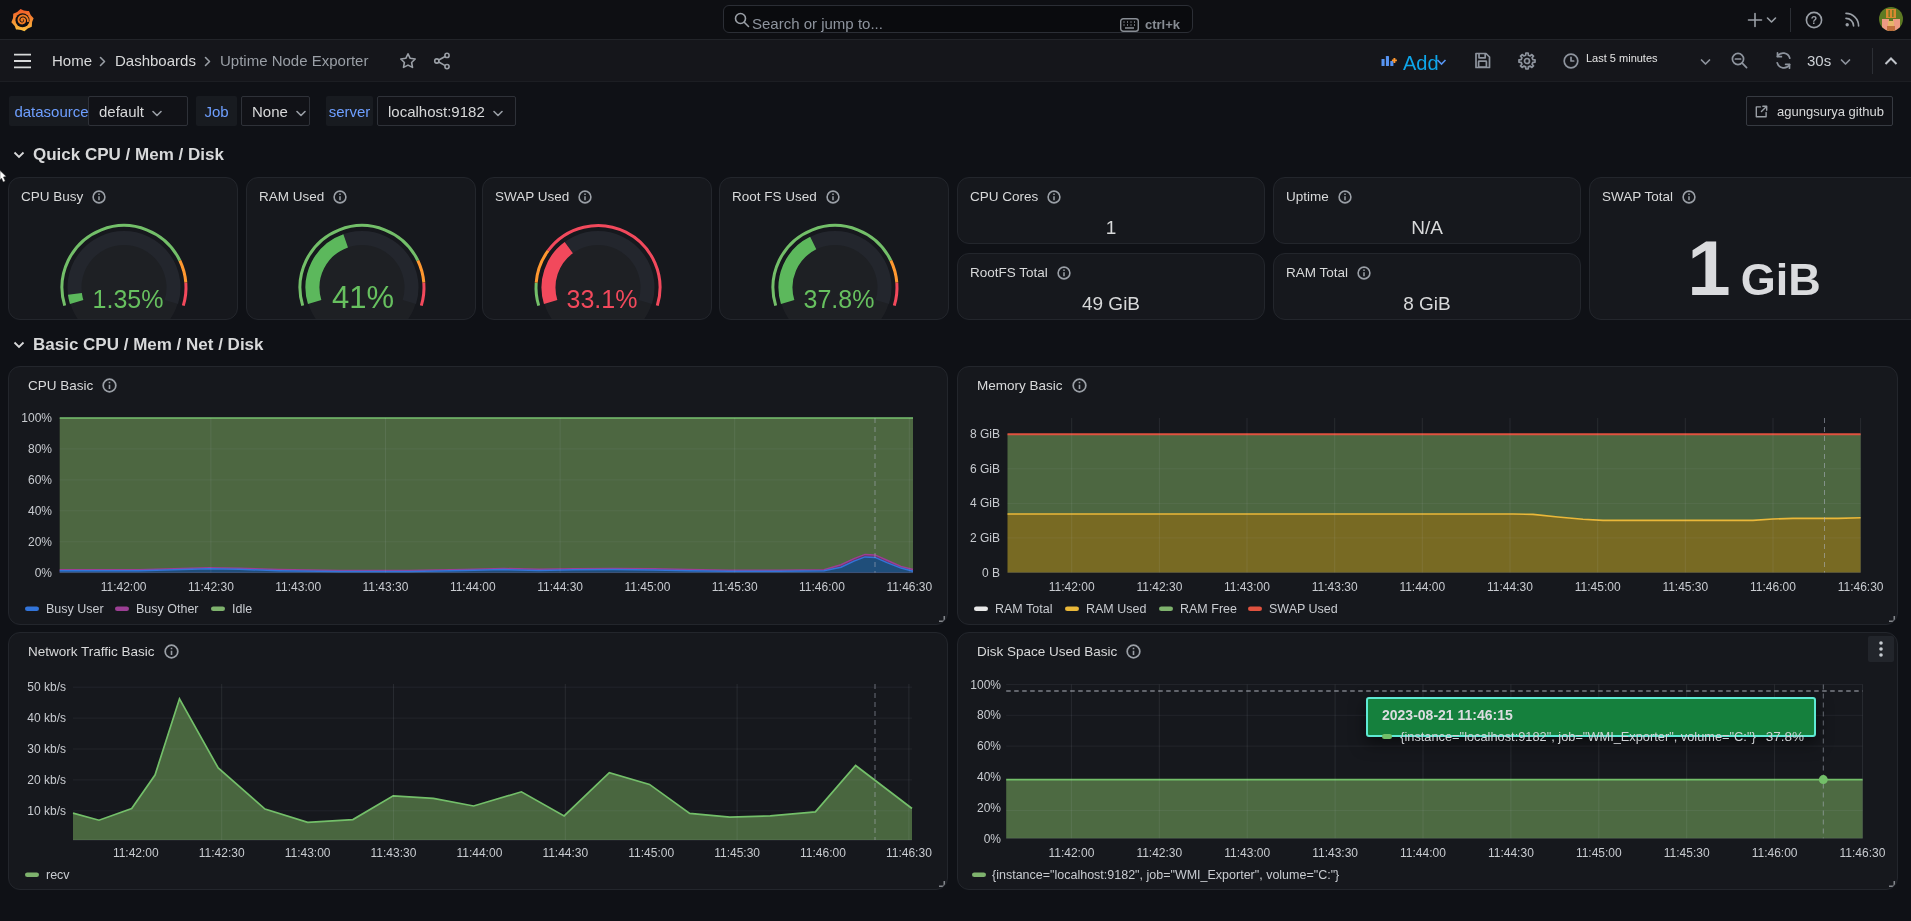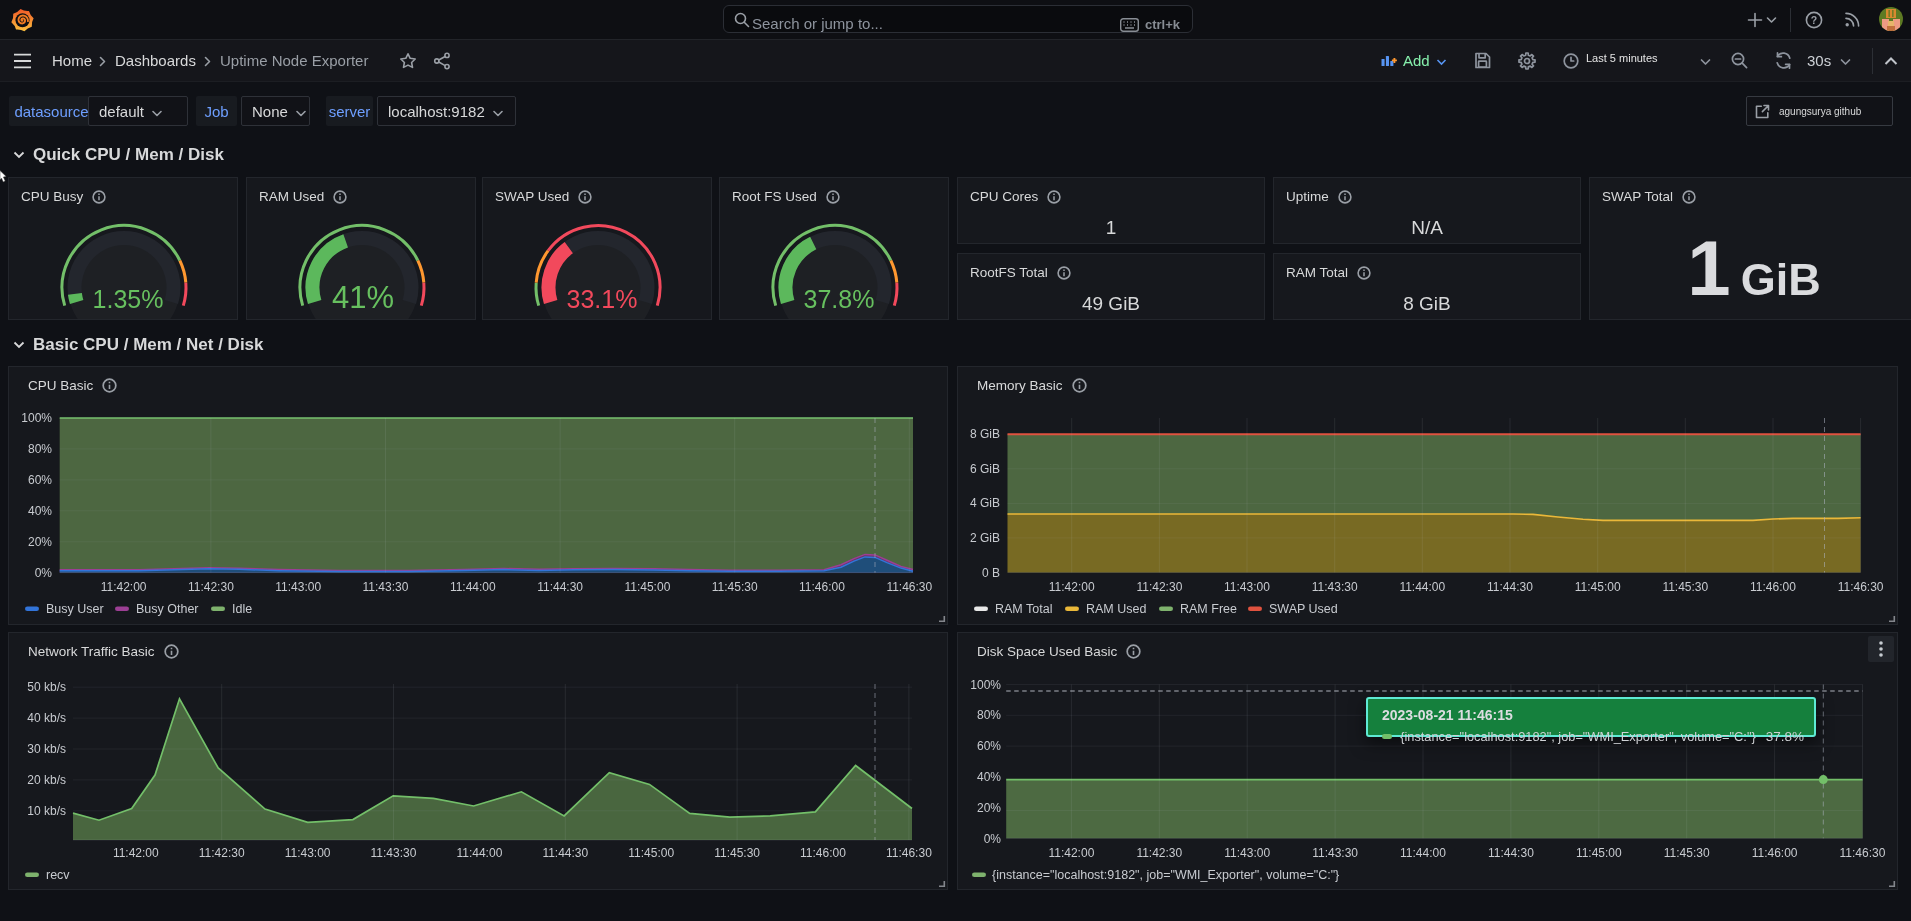--- a/index.html
+++ b/index.html
@@ -18,21 +18,21 @@
 
 .crumb { font-size:15px; color:#d8d9da; }
 .crumb.dim { color:#9a9fa6; }
 
 .varlabel { position:absolute; top:96px; height:30px; background:#181b20; border-radius:2px; color:#6e9fff; font-size:15px; font-weight:500; display:flex; align-items:center; justify-content:center; }
 .varpick { position:absolute; top:96px; height:30px; background:#111217; border:1px solid #2e3138; border-radius:2px; color:#d8d9da; font-size:15px; display:flex; align-items:center; padding:0 10px; }
 .varpick .caret { margin-left:8px; }
 
 .sechead { position:absolute; color:#d8d9da; font-size:17px; font-weight:600; display:flex; align-items:center; gap:8px; }
 
-.panel { position:absolute; background:#16181d; border:1px solid #23262c; border-radius:0; overflow:hidden; }
+.panel { position:absolute; background:#16181d; border:1px solid #23262c; border-radius:12px; overflow:hidden; }
 .ptitle { position:absolute; left:12px; top:11px; font-size:13.5px; font-weight:500; color:#d8d9da; display:flex; align-items:center; gap:9px; white-space:nowrap; }
 .statval { position:absolute; left:0; right:0; text-align:center; color:#d8d9da; font-size:19px; font-weight:500; }
 text { font-family:"Liberation Sans", sans-serif; }
 .axis { fill:#c8cbd0; font-size:12px; }
 .leg { fill:#c8cbd0; font-size:12.5px; }
 </style>
 </head>
 <body>
 <div id="app">
   <div id="topnav"></div>
@@ -123,21 +123,21 @@
     </svg>
 
   <svg class="abs" style="left:1381px;top:53px" width="17" height="16" viewBox="0 0 17 16">
       <g fill="#5794f2" stroke="none">
         <rect x="0.5" y="6" width="3.1" height="7" rx="0.6"></rect>
         <rect x="4.9" y="3" width="3.1" height="10" rx="0.6"></rect>
         <rect x="9.3" y="8" width="3.1" height="5" rx="0.6"></rect>
       </g>
       <path d="M13.9 4.4 h5 M16.4 1.9 v5" stroke="#ff9830" stroke-width="1.9" transform="translate(-3,3)"></path>
     </svg>
-  <div class="abs" style="left:1403px;top:52px;font-size:15px;font-weight:500;color:#86efac">Add</div>
+  <div class="abs" style="left:1403px;top:52px;font-size:20px;font-weight:500;color:#0ea5e9">Add</div>
   <svg class="abs" style="left:1436px;top:58px" width="11" height="8" viewBox="0 0 11 8">
       <path d="M1.5 2 L5.5 6 L9.5 2" stroke="#5794f2" fill="none" stroke-width="1.6"></path>
     </svg>
   <svg class="abs" style="left:1474px;top:52px" width="17" height="17" viewBox="0 0 17 17">
       <g class="icon2">
         <path d="M2 1.5 H12 L15.5 5 V15.5 H2 Z"></path>
         <path d="M5 1.8 V5.8 H11.2 V1.8"></path>
         <rect x="4.6" y="9.2" width="7.8" height="6" rx="0.5"></rect>
       </g>
     </svg>
@@ -184,21 +184,21 @@
           <path class="icon" d="M1 1.5 L5 5.5 L9 1.5"></path>
         </svg></span></div>
   <div class="varlabel" style="left:196px;width:41px">Job</div>
   <div class="varpick" style="left:241px;width:69px">None<span class="caret"><svg width="10" height="7" viewBox="0 0 10 7">
           <path class="icon" d="M1 1.5 L5 5.5 L9 1.5"></path>
         </svg></span></div>
   <div class="varlabel" style="left:326px;width:47px">server</div>
   <div class="varpick" style="left:377px;width:139px">localhost:9182<span class="caret"><svg width="10" height="7" viewBox="0 0 10 7">
           <path class="icon" d="M1 1.5 L5 5.5 L9 1.5"></path>
         </svg></span></div>
-  <div class="varpick" style="left:1746px;width:147px;border-color:#363a41;font-weight:500;font-size:10px;padding:0 8px;white-space:nowrap">
+  <div class="varpick" style="left:1746px;width:147px;border-color:#363a41;font-weight:500;font-size:13px;padding:0 8px;white-space:nowrap">
     <svg style="margin-right:9px" width="15" height="15" viewBox="0 0 15 15">
         <g class="icon" stroke="#d8d9da">
           <path d="M12.8 8.7 V13.5 H1.5 V2.2 H6.3"></path>
           <path d="M9 1.5 H13.5 V6 M13.3 1.7 L7.4 7.6"></path>
         </g>
       </svg>agungsurya github</div>
 
   <div class="sechead" style="left:13px;top:145px">
     <svg width="12" height="8" viewBox="0 0 12 8">
         <path d="M1.5 1.5 L6 6 L10.5 1.5" stroke="#d8d9da" fill="none" stroke-width="1.8"></path>

